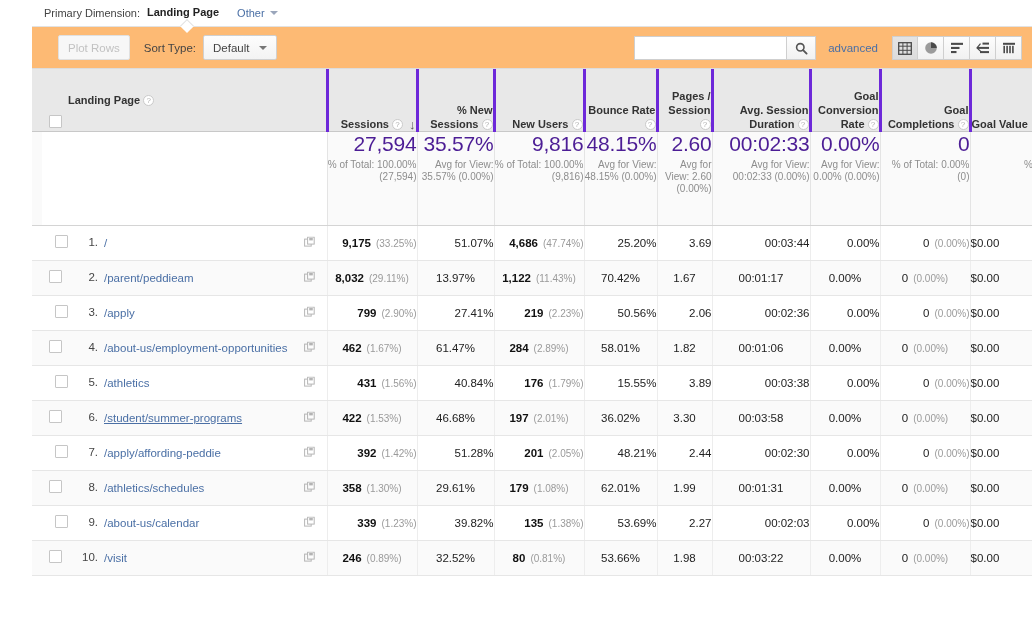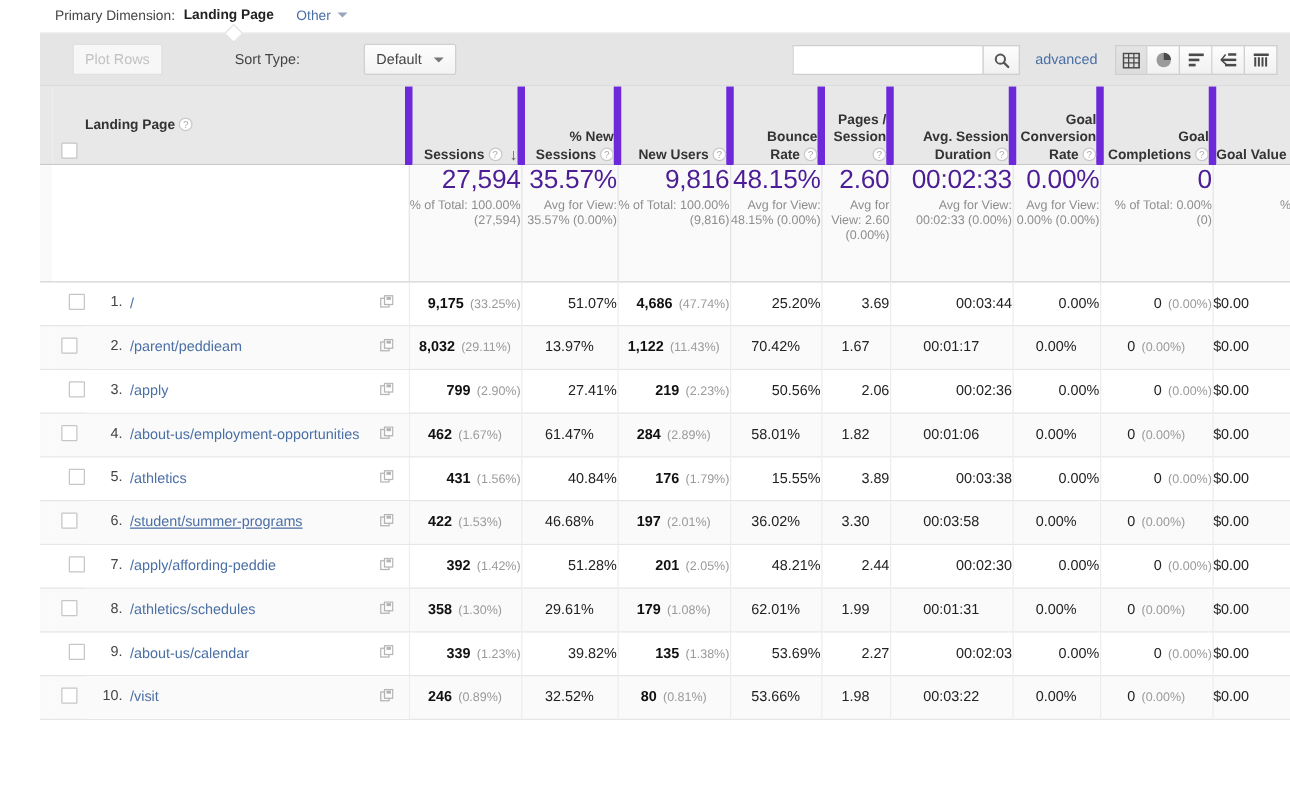--- a/index.html
+++ b/index.html
@@ -47,27 +47,26 @@
     background: #fff;
     border-left: 1px solid #e2e2e2;
     border-top: 1px solid #e2e2e2;
     transform: rotate(45deg);
     z-index: 3;
   }
 
   
   .toolbar {
     height: 42px;
-    background: #e5e5e5;
+    background: #fdba74;
     border-bottom: 1px solid #dcdcdc;
     display: flex;
     align-items: center;
     padding: 0 10px 0 26px;
     position: relative;
-    gap: 44px;
   }
   .btn {
     height: 25px;
     border: 1px solid #d0d0d0;
     background: linear-gradient(#fdfdfd, #f3f3f3);
     border-radius: 2px;
     font-size: 11.5px;
     color: #444;
     display: inline-flex;
     align-items: center;
@@ -152,21 +151,21 @@
     vertical-align: bottom;
     font-size: 11px;
     font-weight: bold;
     color: #333;
     height: 62px;
     padding: 0 8px 7px 8px;
     line-height: 14px;
   }
   .hdr-row th.num { text-align: right; }
   .hdr-row th.left { text-align: left; vertical-align: middle; }
-  .hdr-row th.colsep { border-left: 6px solid #6d28d9; }
+  .hdr-row th.colsep { border-left: 3px solid #6d28d9; }
 
   .qmark {
     display: inline-block;
     width: 11px; height: 11px;
     border-radius: 50%;
     background: #fff;
     border: 1px solid #cacaca;
     color: #b0b0b0;
     font-size: 8px;
     font-weight: normal;

